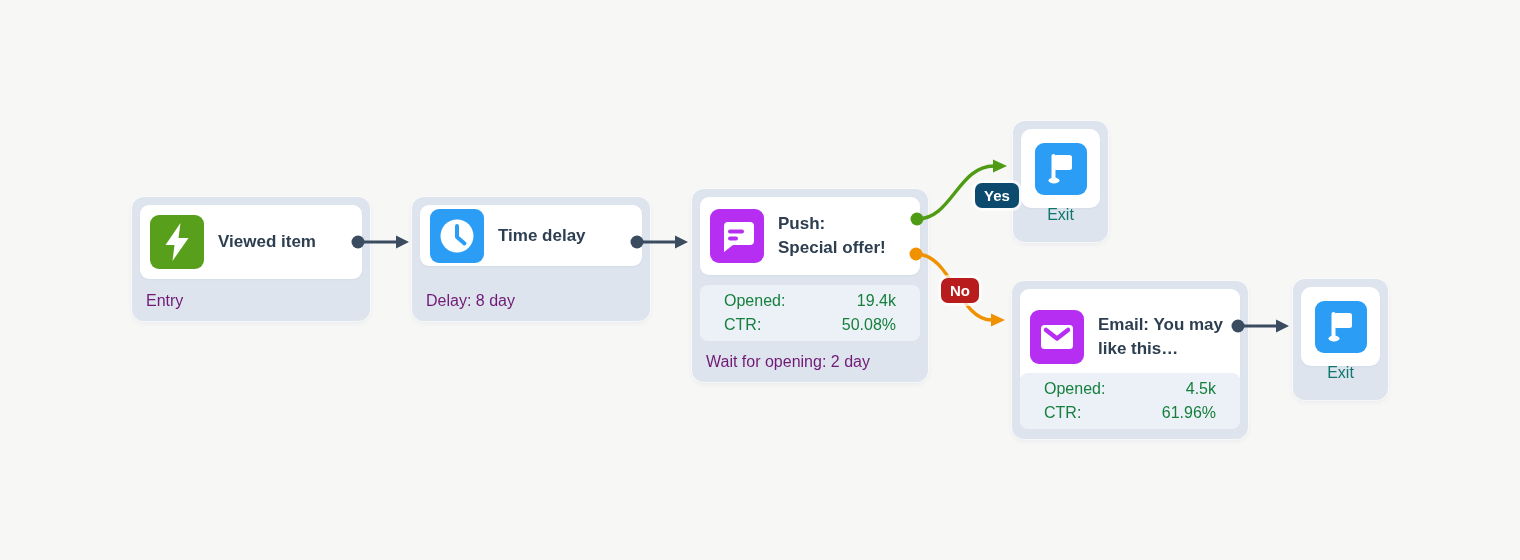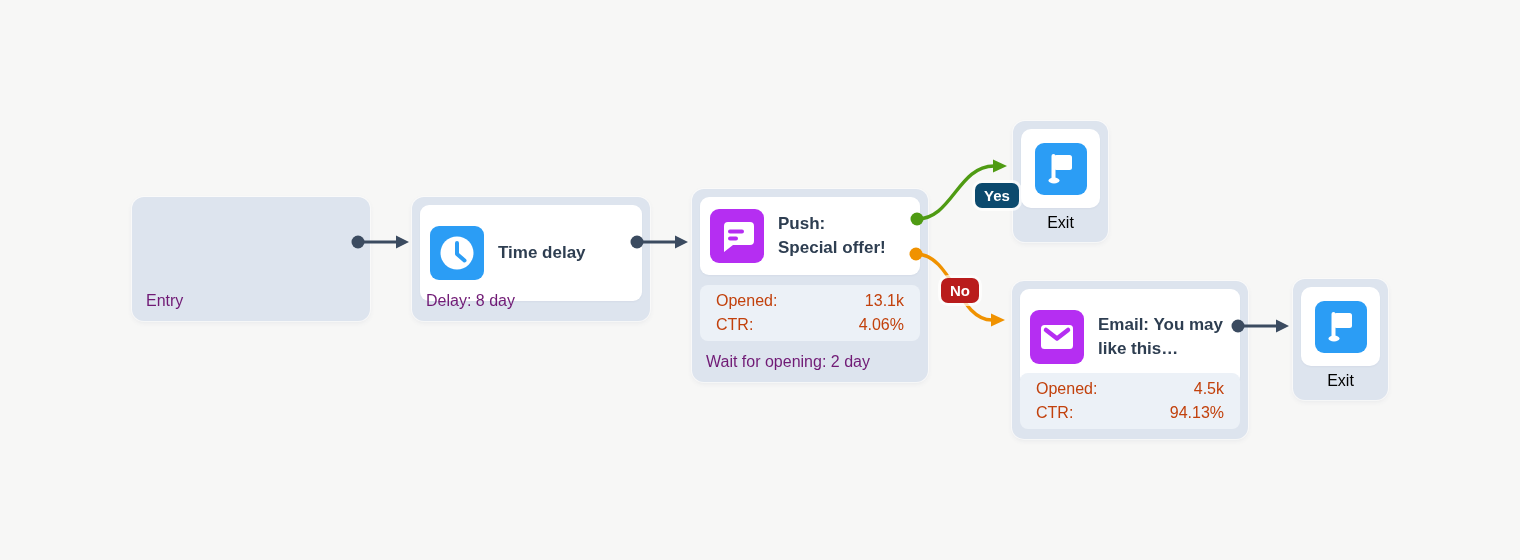--- a/index.html
+++ b/index.html
@@ -26,55 +26,63 @@
   .nicon.purple{background:#b52ef2;}
   .ntitle{
     margin-left:14px; font-size:17px; font-weight:700; color:#2e3e51;
     line-height:24px; white-space:pre-line;
   }
   .nfooter{
     position:absolute; left:14px; bottom:11px; font-size:16px; color:#701a75;
   }
   .stats{
     position:absolute; left:8px; right:8px; background:#ecf1f7; border-radius:8px;
-    padding:4px 4px; font-size:16px; color:#c2410c;
+    padding:4px 12px; font-size:16px; color:#15803d;
   }
   .stat-row{display:flex; justify-content:space-between; line-height:24px; padding:0 12px;}
   .exit-node{width:95px; height:121px;}
   .exit-card{
     position:absolute; left:8px; top:8px; width:79px; height:79px; background:#ffffff;
     border-radius:10px; display:flex; align-items:center; justify-content:center;
     box-shadow:0 1px 2px rgba(60,80,110,0.05);
   }
   .exit-icon{width:52px; height:52px; border-radius:9px; background:#2b9df5;
     display:flex; align-items:center; justify-content:center;}
   .exit-label{
-    position:absolute; left:0; right:0; bottom:10px; text-align:center;
-    font-size:16px; color:#000000;
+    position:absolute; left:0; right:0; bottom:18px; text-align:center;
+    font-size:16px; color:#0f766e;
   }
   .wires{position:absolute; left:0; top:0; width:1520px; height:560px; pointer-events:none; z-index:5;}
   .badge{
     position:absolute; z-index:6; color:#ffffff; font-size:15px; font-weight:700;
     padding:2px 9px; border-radius:7px; line-height:21px;
     box-shadow:0 0 0 3px rgba(255,255,255,0.7);
   }
   .badge.yes{background:#0c4a6e; left:935px; top:183px;margin-left:40px;}
   .badge.no{background:#b91c1c; left:941px; top:278px;}
 </style>
 </head>
 <body>
 
 <div class="canvas">
 
   <div class="node" style="left:132px; top:197px; width:238px; height:124px;">
+    <div class="card" style="height:74px;">
+      <div class="nicon green">
+        <svg width="54" height="54" viewBox="0 0 54 54">
+          <path d="M30.5 8 L15.5 30 L24.5 30 L22.5 46 L38.5 23 L28.5 23 Z" fill="#ffffff"></path>
+        </svg>
+      </div>
+      <div class="ntitle">Viewed item</div>
+    </div>
     <div class="nfooter">Entry</div>
   </div>
 
   <div class="node" style="left:412px; top:197px; width:238px; height:124px;">
-    <div class="card" style="height:96px;">
+    <div class="card" style="height:61px;">
       <div class="nicon blue">
         <svg width="54" height="54" viewBox="0 0 54 54">
           <circle cx="27" cy="27" r="16.5" fill="#ffffff"></circle>
           <path d="M27 17 L27 28 L34.5 34.5" fill="none" stroke="#2b9df5" stroke-width="4" stroke-linecap="round" stroke-linejoin="round"></path>
         </svg>
       </div>
       <div class="ntitle">Time delay</div>
     </div>
     <div class="nfooter">Delay: 8 day</div>
   </div>
@@ -87,25 +95,25 @@
           <rect x="18" y="20.5" width="16" height="4" rx="2" fill="#b52ef2"></rect>
           <rect x="18" y="27.5" width="10" height="4" rx="2" fill="#b52ef2"></rect>
         </svg>
       </div>
       <div class="ntitle">Push:
 Special offer!</div>
     </div>
     <div class="stats" style="top:96px; height:48px;">
       <div class="stat-row">
         <span>Opened:</span>
-        <span>13.1k</span>
+        <span>19.4k</span>
       </div>
       <div class="stat-row">
         <span>CTR:</span>
-        <span>4.06%</span>
+        <span>50.08%</span>
       </div>
     </div>
     <div class="nfooter">Wait for opening: 2 day</div>
   </div>
 
   <div class="node exit-node" style="left:1013px; top:121px;">
     <div class="exit-card">
       <div class="exit-icon">
         <svg width="52" height="52" viewBox="0 0 52 52">
           <rect x="16.5" y="11" width="4" height="26" rx="2" fill="#ffffff"></rect>
@@ -128,21 +136,21 @@
       <div class="ntitle">Email: You may
 like this…</div>
     </div>
     <div class="stats" style="top:92px; height:48px;">
       <div class="stat-row">
         <span>Opened:</span>
         <span>4.5k</span>
       </div>
       <div class="stat-row">
         <span>CTR:</span>
-        <span>94.13%</span>
+        <span>61.96%</span>
       </div>
     </div>
   </div>
 
   <div class="node exit-node" style="left:1293px; top:279px;">
     <div class="exit-card">
       <div class="exit-icon">
         <svg width="52" height="52" viewBox="0 0 52 52">
           <rect x="16.5" y="11" width="4" height="26" rx="2" fill="#ffffff"></rect>
           <ellipse cx="19" cy="37.5" rx="5.5" ry="3" fill="#ffffff"></ellipse>

